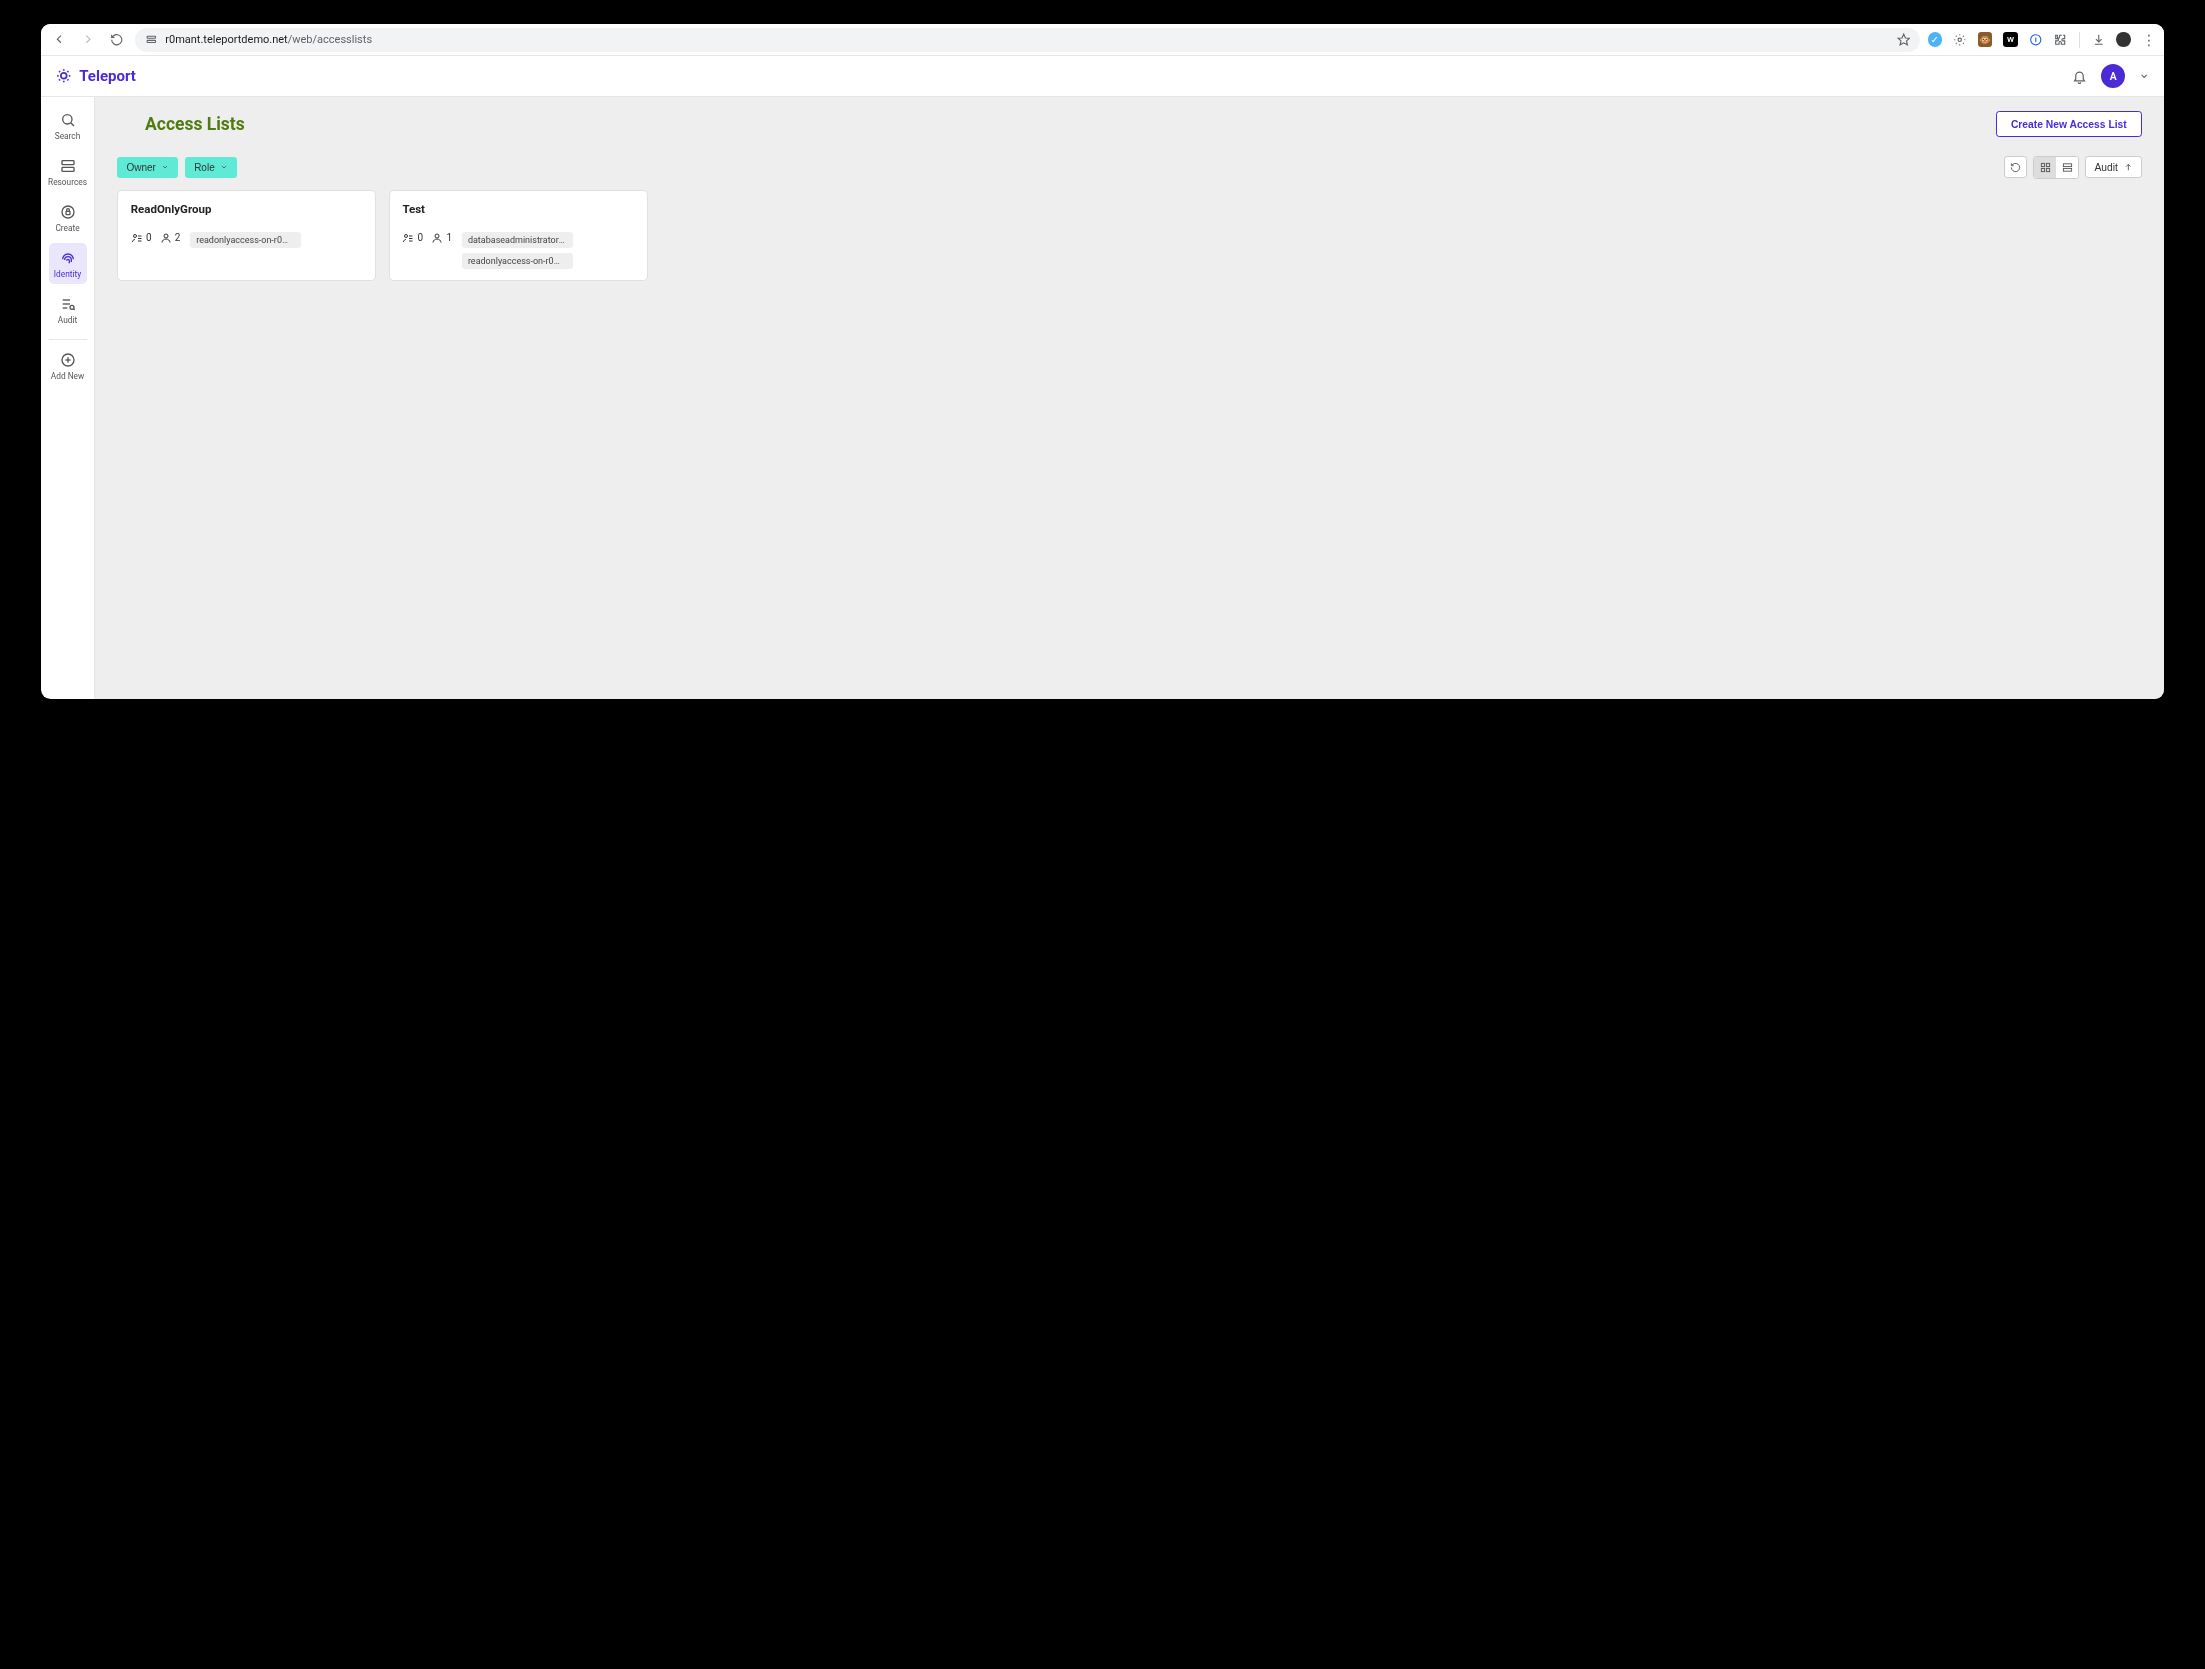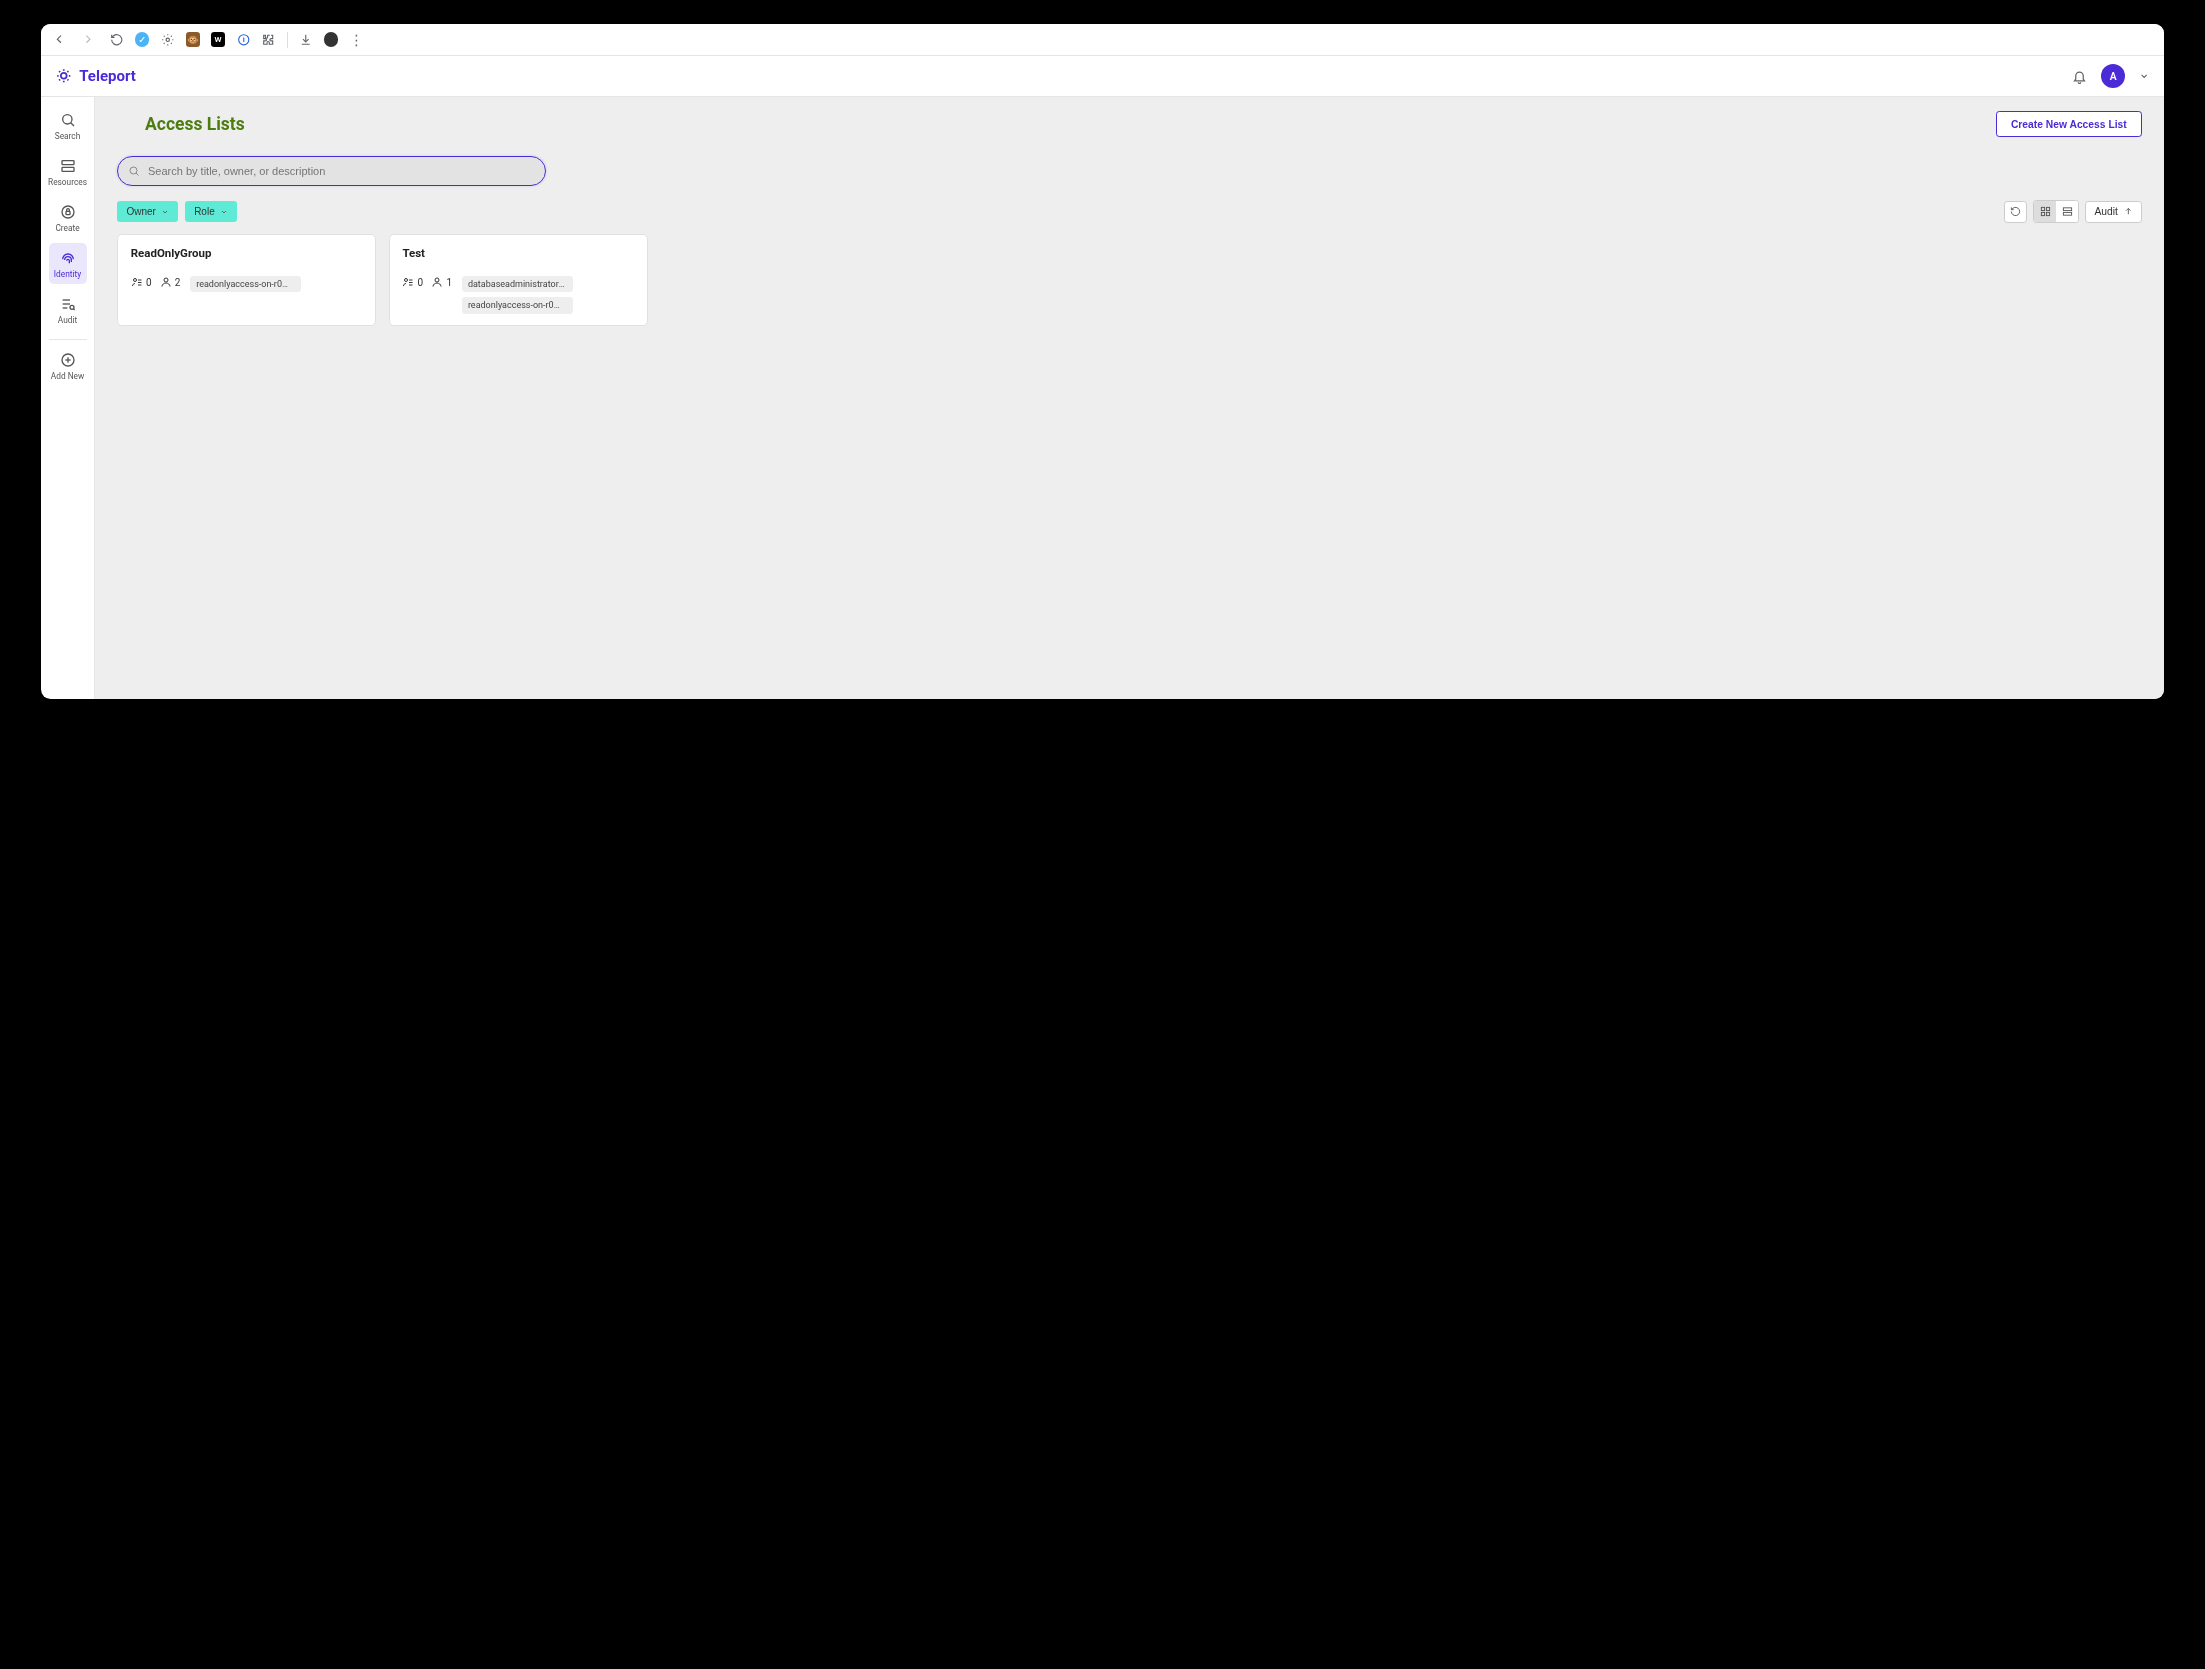--- a/index.html
+++ b/index.html
@@ -162,20 +162,36 @@
       <svg width="14.3" height="14.3" viewBox="0 0 24 24" fill="none" stroke="#bbb" stroke-width="2">
           <polyline points="9 18 15 12 9 6"></polyline>
         </svg>
     </button>
     <button class="nav-btn">
       <svg width="13.5" height="13.5" viewBox="0 0 24 24" fill="none" stroke="#5f6368" stroke-width="2">
           <path d="M3 12a9 9 0 1 0 3-6.7L3 8"></path>
           <polyline points="3 3 3 8 8 8"></polyline>
         </svg>
     </button>
+    <div class="urlbar">
+      <span>
+        <svg width="12.7" height="12.7" viewBox="0 0 24 24" fill="none" stroke="#5f6368" stroke-width="2">
+            <rect x="4" y="6" width="16" height="4" rx="1"></rect>
+            <rect x="4" y="14" width="16" height="4" rx="1"></rect>
+            <line x1="7" y1="8" x2="7" y2="8"></line>
+            <line x1="7" y1="16" x2="7" y2="16"></line>
+          </svg>
+      </span>
+      <span><span class="host">r0mant.teleportdemo.net</span><span class="path">/web/accesslists</span></span>
+      <span style="margin-left:auto">
+        <svg width="13.5" height="13.5" viewBox="0 0 24 24" fill="none" stroke="#5f6368" stroke-width="2">
+            <polygon points="12 2 15 9 22 9.3 17 14 18.5 21 12 17.5 5.5 21 7 14 2 9.3 9 9"></polygon>
+          </svg>
+      </span>
+    </div>
     <div class="ext-icons">
       <div class="ext blue">✓</div>
       <div class="ext gear">
         <svg width="13.5" height="13.5" viewBox="0 0 24 24" fill="none" stroke="#5f6368" stroke-width="2">
             <circle cx="12" cy="12" r="3"></circle>
             <path d="M12 2v2M12 20v2M4.9 4.9l1.4 1.4M17.7 17.7l1.4 1.4M2 12h2M20 12h2M4.9 19.1l1.4-1.4M17.7 6.3l1.4-1.4"></path>
           </svg>
       </div>
       <div class="ext monkey">🐵</div>
       <div class="ext w">W</div>
@@ -297,31 +313,20 @@
           <span>Add New</span>
         </div>
       </div>
 
       <div class="main">
         <div class="page-head">
           <h1 class="page-title">Access Lists</h1>
           <button class="btn-primary">Create New Access List</button>
         </div>
 
-        <div class="search-wrap">
-          <div class="search-rel">
-            <span class="sicon">
-              <svg width="12" height="12" viewBox="0 0 24 24" fill="none" stroke="#888" stroke-width="2">
-                  <circle cx="11" cy="11" r="7"></circle>
-                  <line x1="21" y1="21" x2="16" y2="16"></line>
-                </svg>
-            </span>
-            <input class="search-input" placeholder="Search by title, owner, or description" style="">
-          </div>
-        </div>
 
         <div class="toolbar">
           <div class="filter-group">
             <button class="chip">
               <span>Owner</span>
               <span class="chev">
                   <svg width="8" height="8" viewBox="0 0 24 24" fill="none" stroke="#666" stroke-width="3">
                     <polyline points="6 9 12 15 18 9"></polyline>
                   </svg>
                 </span>

